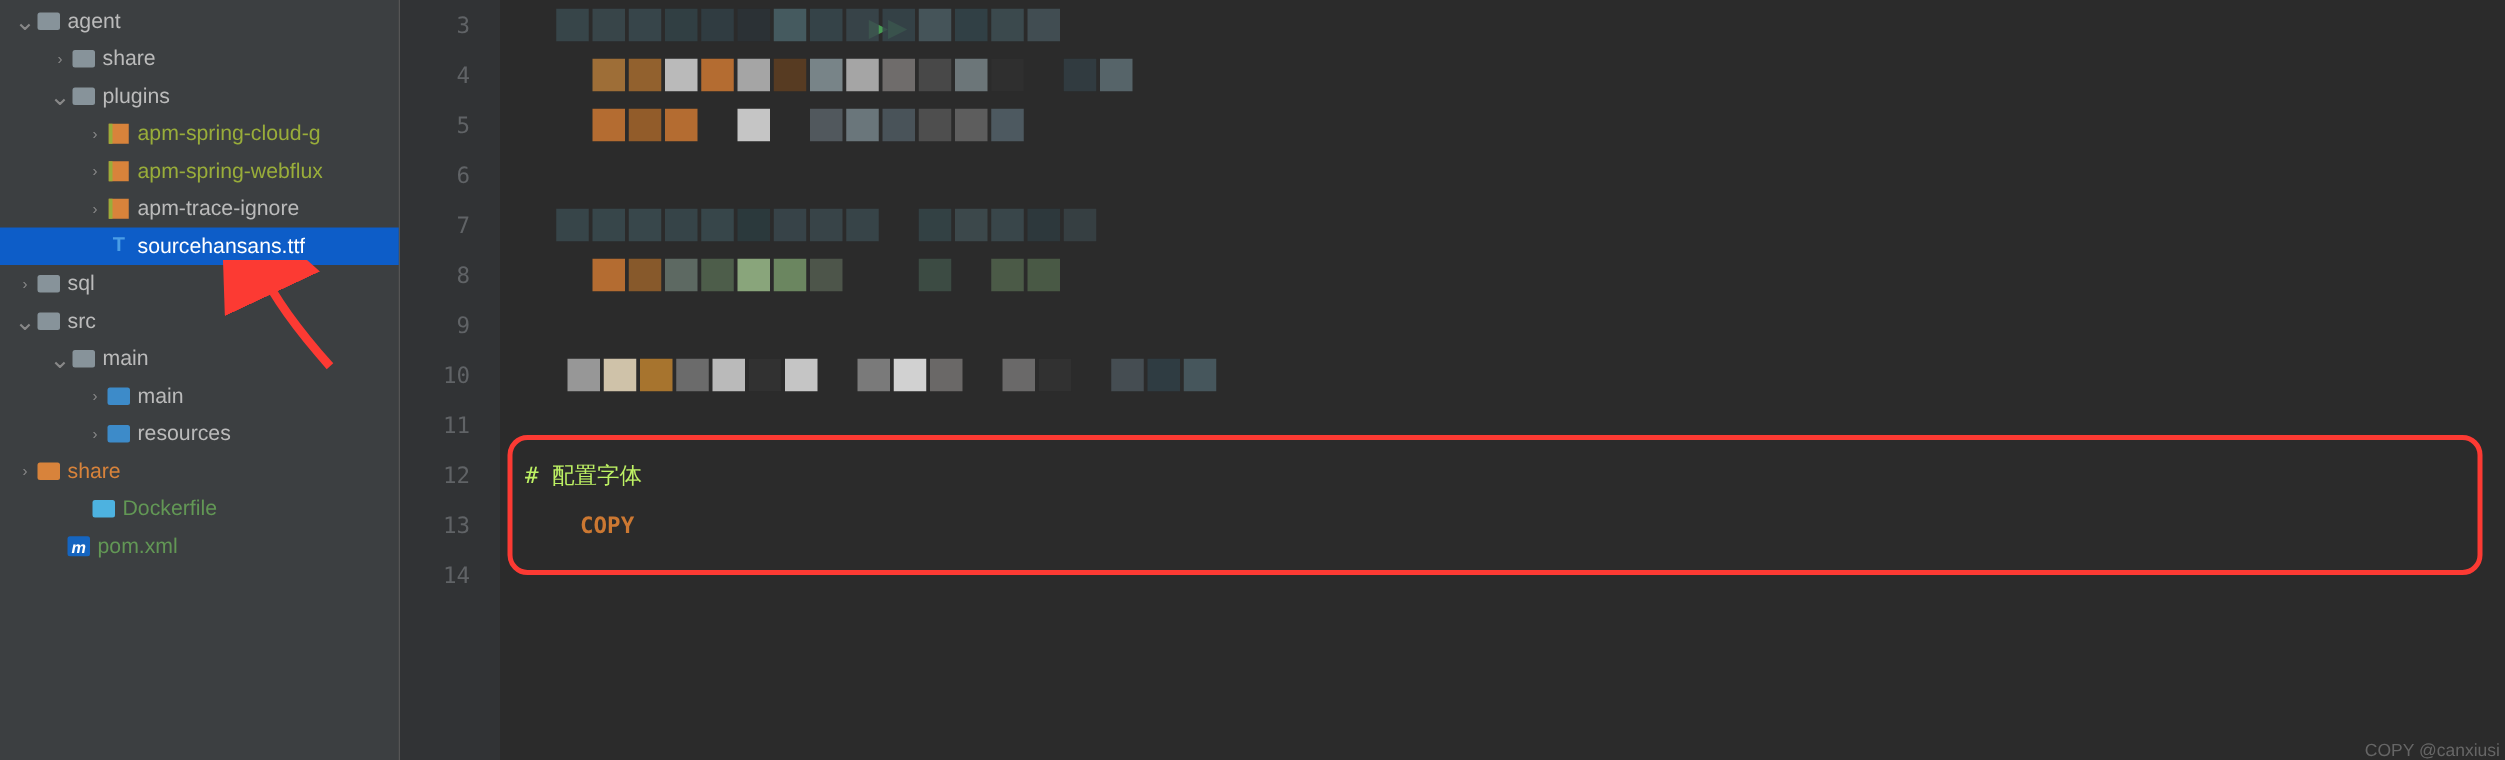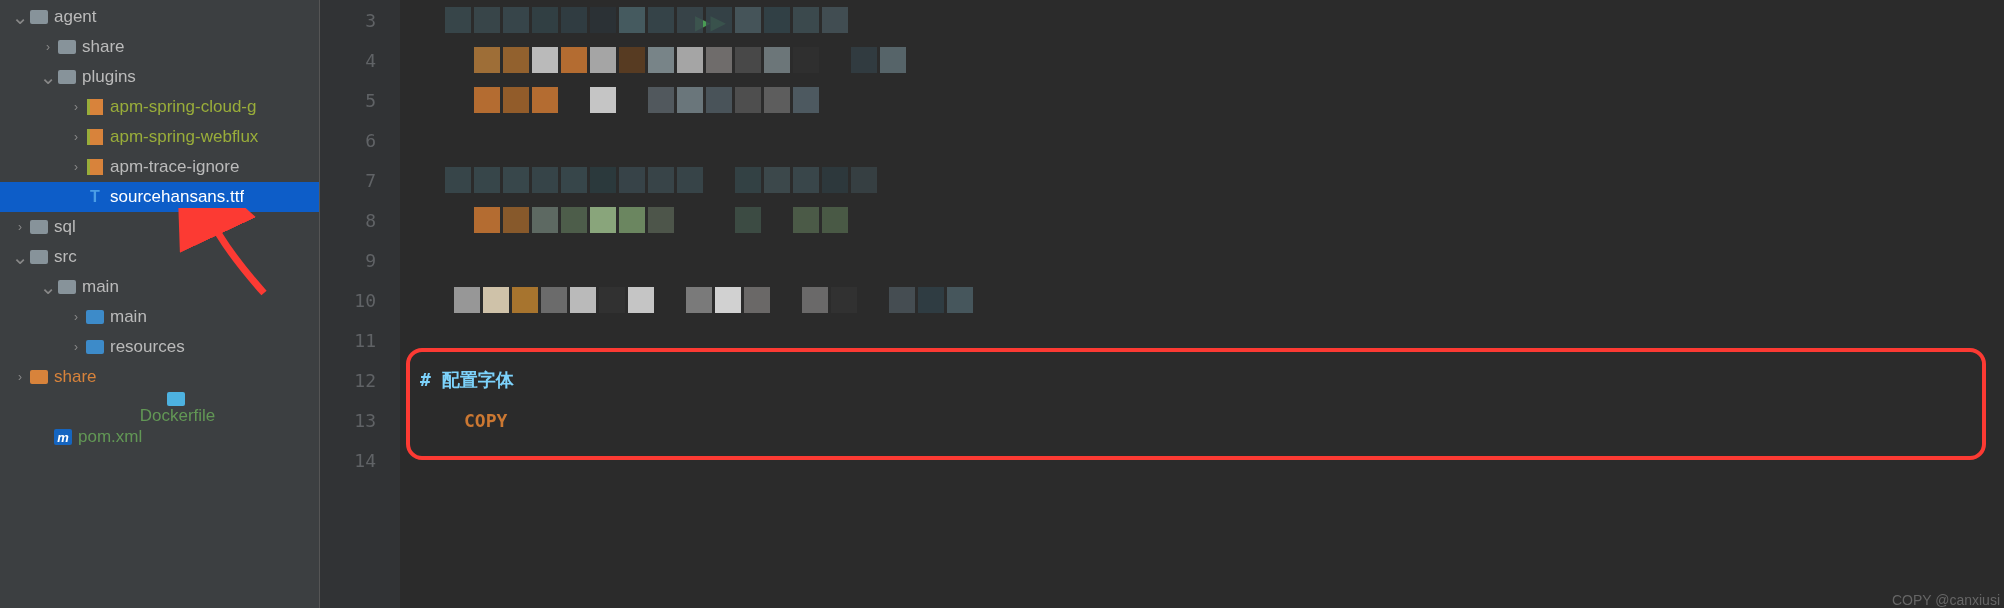--- a/index.html
+++ b/index.html
@@ -159,21 +159,21 @@
     .highlight-box {
       position: absolute;
       left: 406px;
       top: 348px;
       width: 1580px;
       height: 112px;
       border: 4px solid #fc3a33;
       border-radius: 16px;
       pointer-events: none;
     }
-    .comment { color: #7dd3fc; font-weight: bold; }
+    .comment { color: #bef264; }
     .keyword { color: #cc7832; font-weight: bold; margin-left: 44px; }
     .code-text { color: #bec2c6; letter-spacing: 0.5px; }
     .arrow-annotation {
       position: absolute;
       left: 164px;
       top: 208px;
       width: 120px;
       height: 90px;
       pointer-events: none;
       z-index: 20;
@@ -276,21 +276,21 @@
         </span>
         <span class="item-label ">resources</span>
       </div>
       <div class="tree-item" style="padding-left: 12px;">
         <span class="chevron">›</span>
         <span class="file-icon">
           <div class="folder-target"></div>
         </span>
         <span class="item-label orange">share</span>
       </div>
-      <div class="tree-item" style="padding-left: 36px; flex-direction: column;">
+      <div class="tree-item" style="padding-left: 56px;">
         <span class="chevron"></span>
         <span class="file-icon">
           <div class="docker-icon"></div>
         </span>
         <span class="item-label green">Dockerfile</span>
       </div>
       <div class="tree-item" style="padding-left: 36px;">
         <span class="chevron"></span>
         <span class="file-icon">
           <div class="maven-icon">m</div>

